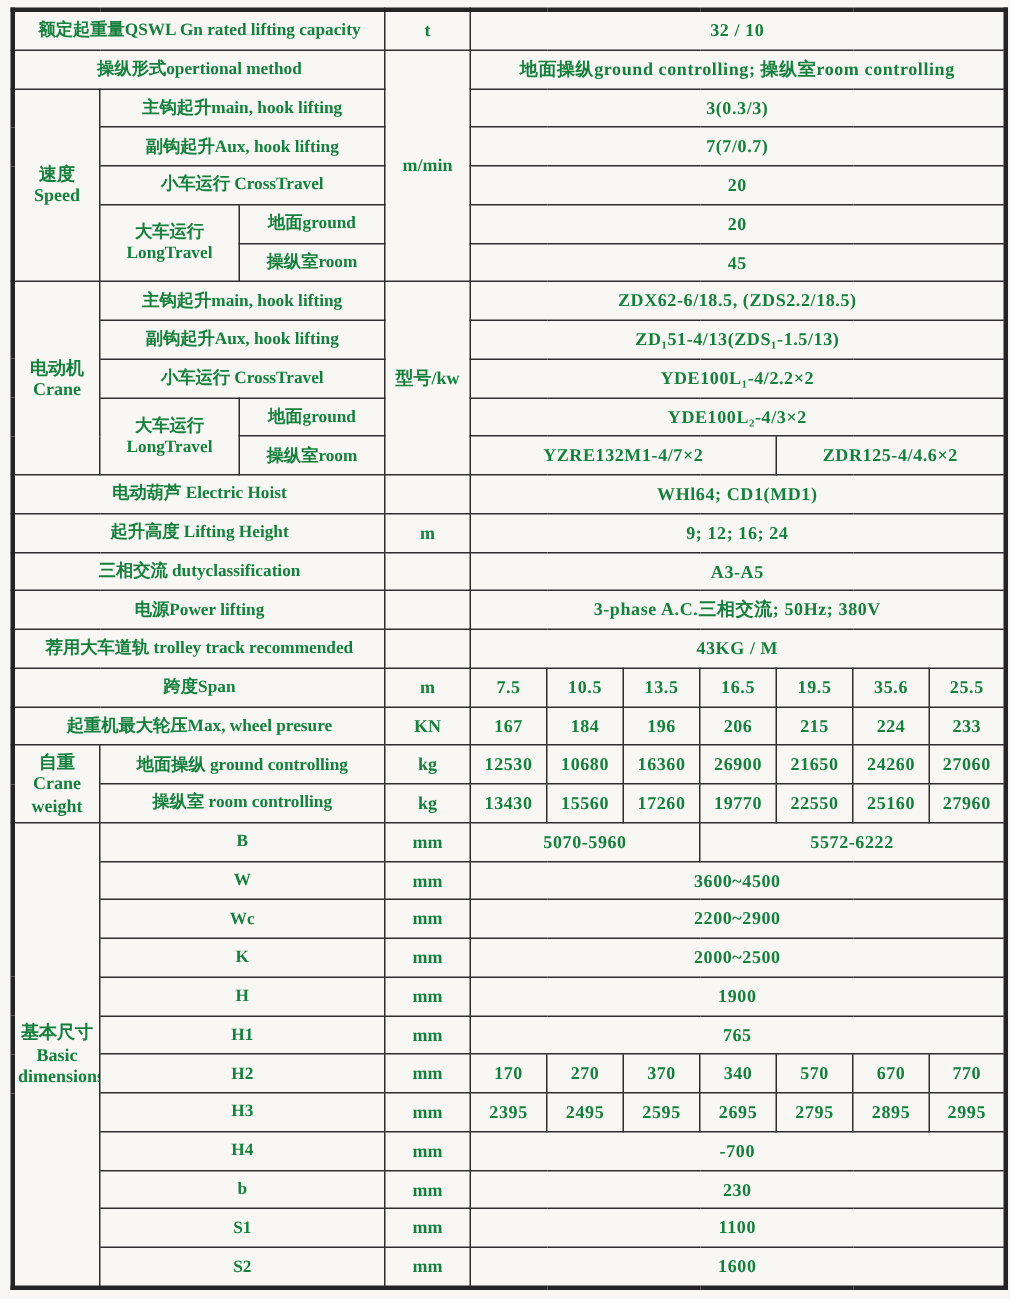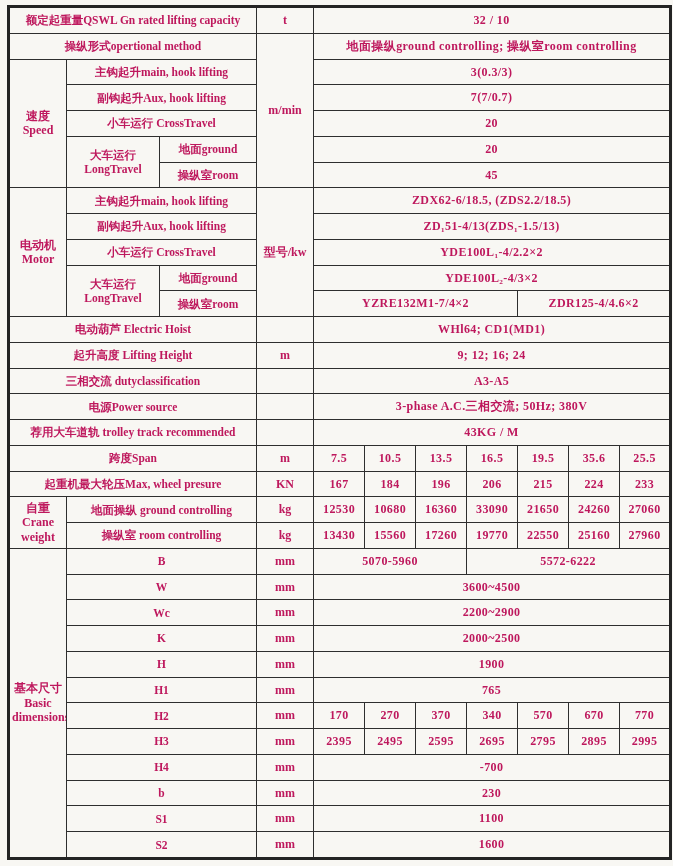--- a/index.html
+++ b/index.html
@@ -16,21 +16,21 @@
   }
   table.spec {
     position: absolute;
     left: 7px;
     top: 5px;
     width: 659px;
     height: 855px;
     border-collapse: collapse;
     table-layout: fixed;
     font-family: "Liberation Serif", "DejaVu Serif", serif;
-    color: #be185d;
+    color: #15803d;
     border: 3px solid #242424;
   }
   td {
     border: 1.5px solid #2e2e2e;
     text-align: center;
     vertical-align: middle;
     font-weight: bold;
     padding: 0 2px;
     white-space: pre-line;
     line-height: 1.22;
@@ -96,61 +96,61 @@
 LongTravel</td>
           <td class="label">地面ground</td>
           <td colspan="7" class="value">20</td>
         </tr>
         <tr>
           <td class="label">操纵室room</td>
           <td colspan="7" class="value">45</td>
         </tr>
         <tr>
           <td rowspan="5" class="group">电动机
-Motor</td>
+Crane</td>
           <td colspan="2" class="label">主钩起升main, hook lifting</td>
           <td rowspan="5" class="unit">型号/kw</td>
           <td colspan="7" class="value">ZDX62-6/18.5, (ZDS2.2/18.5)</td>
         </tr>
         <tr>
           <td colspan="2" class="label">副钩起升Aux, hook lifting</td>
           <td colspan="7" class="value">ZD₁51-4/13(ZDS₁-1.5/13)</td>
         </tr>
         <tr>
           <td colspan="2" class="label">小车运行 CrossTravel</td>
           <td colspan="7" class="value">YDE100L₁-4/2.2×2</td>
         </tr>
         <tr>
           <td rowspan="2" class="label">大车运行
 LongTravel</td>
           <td class="label">地面ground</td>
           <td colspan="7" class="value">YDE100L₂-4/3×2</td>
         </tr>
         <tr>
           <td class="label">操纵室room</td>
-          <td colspan="4" class="value">YZRE132M1-7/4×2</td>
+          <td colspan="4" class="value">YZRE132M1-4/7×2</td>
           <td colspan="3" class="value">ZDR125-4/4.6×2</td>
         </tr>
         <tr>
           <td colspan="3" class="label">电动葫芦 Electric Hoist</td>
           <td class="unit"></td>
           <td colspan="7" class="value">WHl64; CD1(MD1)</td>
         </tr>
         <tr>
           <td colspan="3" class="label">起升高度 Lifting Height</td>
           <td class="unit">m</td>
           <td colspan="7" class="value">9; 12; 16; 24</td>
         </tr>
         <tr>
           <td colspan="3" class="label">三相交流 dutyclassification</td>
           <td class="unit"></td>
           <td colspan="7" class="value">A3-A5</td>
         </tr>
         <tr>
-          <td colspan="3" class="label">电源Power source</td>
+          <td colspan="3" class="label">电源Power lifting</td>
           <td class="unit"></td>
           <td colspan="7" class="value">3-phase A.C.三相交流; 50Hz; 380V</td>
         </tr>
         <tr>
           <td colspan="3" class="label">荐用大车道轨 trolley track recommended</td>
           <td class="unit"></td>
           <td colspan="7" class="value">43KG / M</td>
         </tr>
         <tr>
           <td colspan="3" class="label">跨度Span</td>
@@ -176,21 +176,21 @@
         </tr>
         <tr>
           <td rowspan="2" class="group">自重
 Crane
 weight</td>
           <td colspan="2" class="label">地面操纵 ground controlling</td>
           <td class="unit">kg</td>
           <td class="value">12530</td>
           <td class="value">10680</td>
           <td class="value">16360</td>
-          <td class="value">33090</td>
+          <td class="value">26900</td>
           <td class="value">21650</td>
           <td class="value">24260</td>
           <td class="value">27060</td>
         </tr>
         <tr>
           <td colspan="2" class="label">操纵室 room controlling</td>
           <td class="unit">kg</td>
           <td class="value">13430</td>
           <td class="value">15560</td>
           <td class="value">17260</td>

